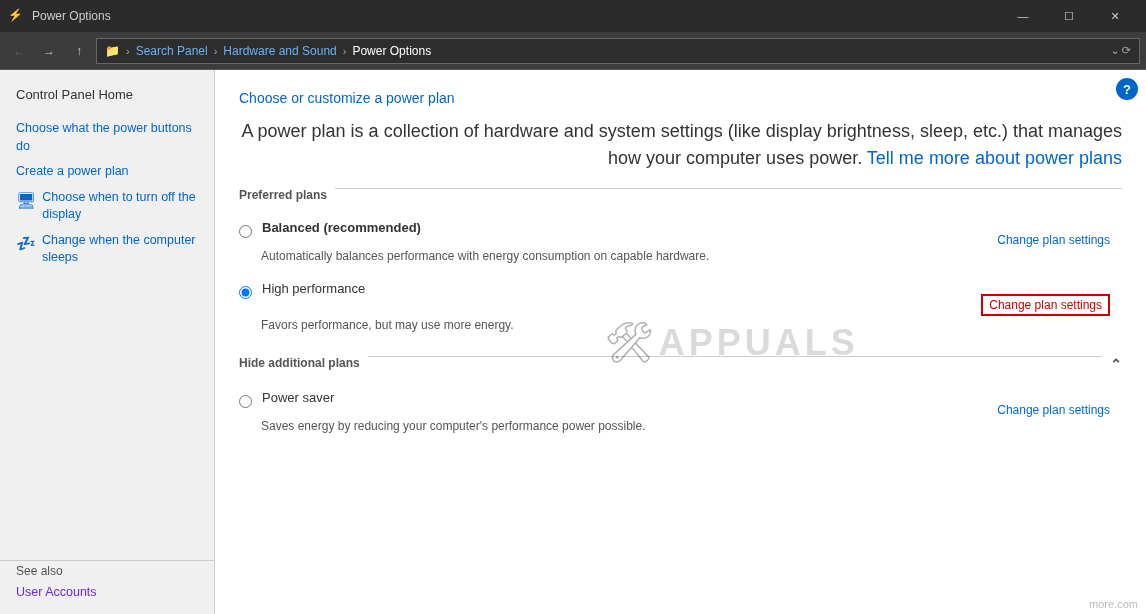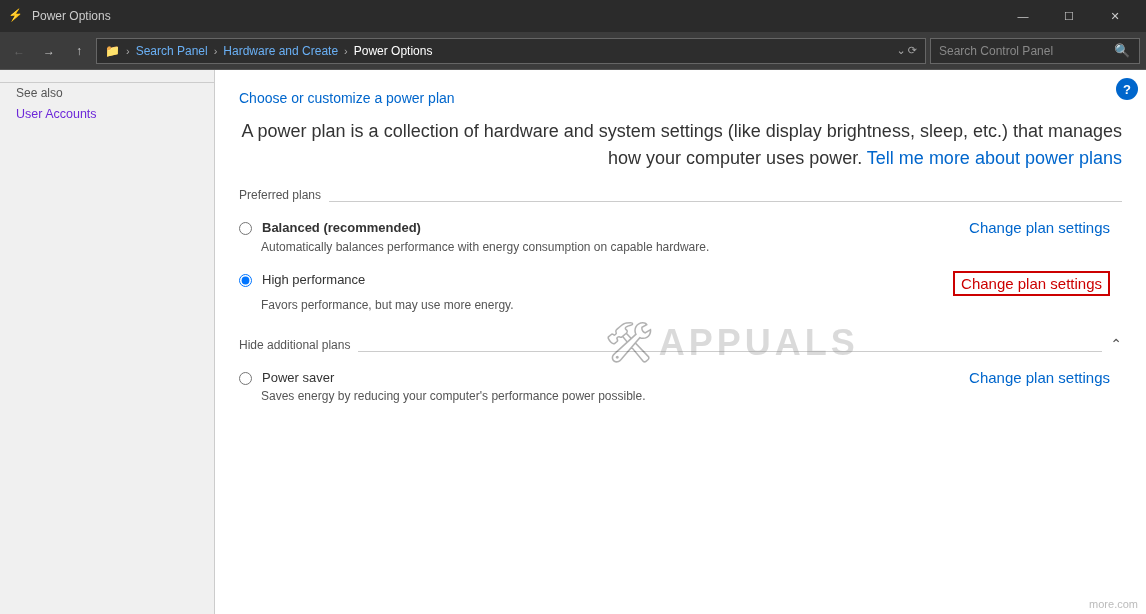--- a/index.html
+++ b/index.html
@@ -157,23 +157,24 @@
       background: #0066cc;
       border-radius: 50%;
       display: flex; align-items: center; justify-content: center;
       color: white; font-size: 13px; font-weight: bold;
       cursor: pointer;
     }
 
     
     .section-header {
       display: flex;
-      align-items: flex-end;
+      align-items: flex-start;
       margin: 16px 0 8px;
       gap: 8px;
+      font-weight: bold;
     }
     .section-label {
       font-size: 12px;
       color: #555;
       white-space: nowrap;
     }
     .section-line {
       flex: 1;
       height: 1px;
       background: #ccc;
@@ -187,26 +188,26 @@
     
     .plan-item {
       padding: 8px 12px 8px 0;
       border-bottom: none;
     }
     .plan-row {
       display: flex;
       align-items: flex-start;
       justify-content: space-between;
     }
-    .plan-left { display: flex; align-items: center; gap: 10px; flex: 1; }
+    .plan-left { display: flex; align-items: flex-end; gap: 10px; flex: 1; }
     .plan-radio { margin-top: 2px; cursor: pointer; }
     .plan-name { font-size: 13px; color: #333; line-height: 1.5; }
     .plan-name.bold { font-weight: bold; }
     .plan-desc { font-size: 12px; color: #555; margin-left: 22px; margin-top: 2px; }
-    .plan-change-link { color: #0066cc; font-size: 15px; cursor: pointer; white-space: nowrap; margin-top: 1px; }
+    .plan-change-link { color: #0066cc; font-size: 12px; cursor: pointer; white-space: nowrap; margin-top: 15px; }
     .plan-change-link.highlighted {
       border: 2px solid #cc0000;
       padding: 2px 6px;
       color: #cc0000;
     }
 
     .watermark {
       position: absolute;
       top: 50%;
       left: 50%;
@@ -249,37 +250,46 @@
 
 <div class="nav-bar">
   <button class="nav-btn disabled">←</button>
   <button class="nav-btn">→</button>
   <button class="nav-btn">↑</button>
   <div class="address-bar">
     <span>📁</span>
     <span class="address-separator">›</span>
     <span class="address-link">Search Panel</span>
     <span class="address-separator">›</span>
-    <span class="address-link">Hardware and Create</span>
+    <span class="address-link">Hardware and Sound</span>
     <span class="address-separator">›</span>
     <span class="address-current">Power Options</span>
     <div class="address-chevron">
       <span>⌄</span>
       <span>⟳</span>
     </div>
   </div>
-  <div class="search-bar">
-    <input type="text" placeholder="Search Control Panel" style="">
-    <span class="search-icon">🔍</span>
-  </div>
 </div>
 
 <div class="main-layout">
 
   <div class="sidebar">
+    <div class="sidebar-main">
+      <a class="sidebar-link top">Control Panel Home</a>
+      <a class="sidebar-link">Choose what the power buttons do</a>
+      <a class="sidebar-link">Create a power plan</a>
+      <div class="sidebar-link-with-icon">
+        <span class="sidebar-link-icon">🖥</span>
+        <span>Choose when to turn off the display</span>
+      </div>
+      <div class="sidebar-link-with-icon">
+        <span class="sidebar-link-icon">💤</span>
+        <span>Change when the computer sleeps</span>
+      </div>
+    </div>
     <div class="sidebar-footer">
       <div class="sidebar-see-also">See also</div>
       <a class="sidebar-footer-link">User Accounts</a>
     </div>
   </div>
 
   <div class="content">
     <div class="help-btn">?</div>
 
     <div class="content-title">Choose or customize a power plan</div>

